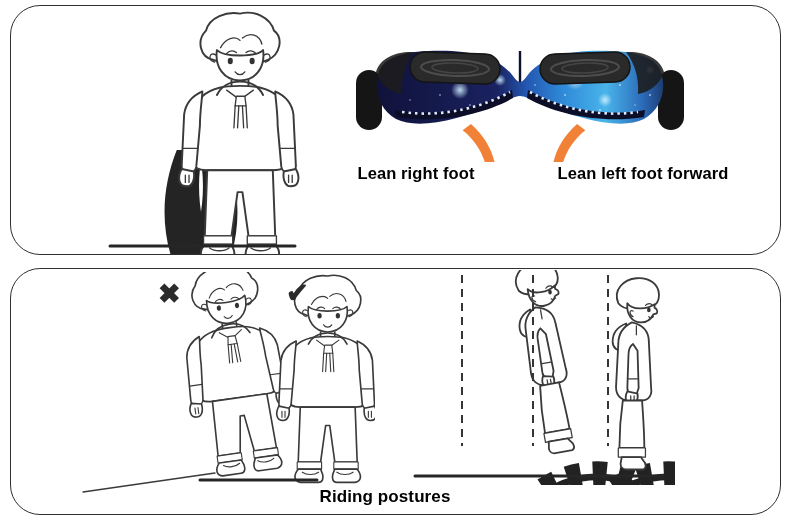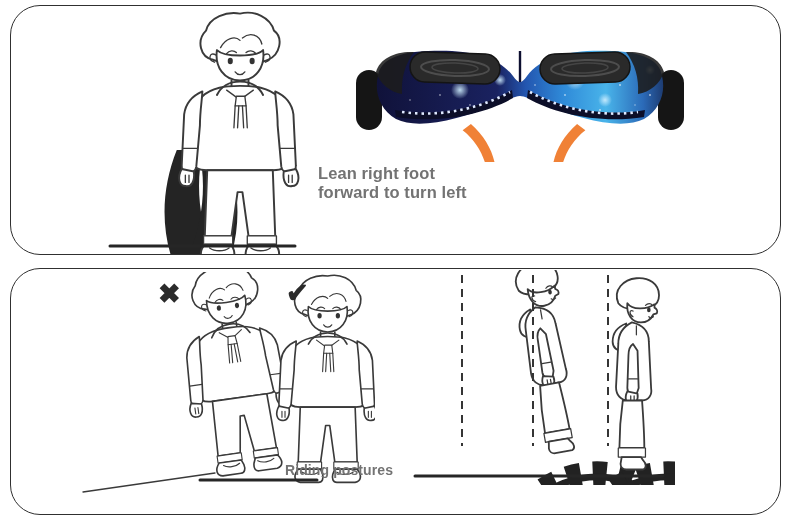--- a/index.html
+++ b/index.html
@@ -2,22 +2,22 @@
 <html><head>
 <meta charset="utf-8">
 <style>
   html,body{margin:0;padding:0;background:#fff;}
   .canvas{position:relative;width:793px;height:526px;background:#fff;overflow:hidden;
           font-family:"Liberation Sans",sans-serif;}
   .panel{position:absolute;border:1.6px solid #303030;border-radius:30px;background:#fff;}
   .panel-top{left:10px;top:5px;width:769px;height:248px;}
   .panel-bottom{left:10px;top:268px;width:769px;height:245px;}
   .abs{position:absolute;}
-  .caption{position:absolute;color:#737373;font-weight:700;font-size:16.5px;line-height:19px;
-           text-align:left;letter-spacing:.1px;}
+  .caption{position:absolute;color:#000000;font-weight:700;font-size:16.5px;line-height:19px;
+           text-align:center;letter-spacing:.1px;}
   .cap-line{display:block;}
   .mark{position:absolute;color:#2b2b2b;font-weight:700;font-size:27px;line-height:27px;}
   
   .ln{fill:none;stroke:#3a3a3a;stroke-width:1.6;stroke-linecap:round;stroke-linejoin:round;}
   .fl{fill:#ffffff;stroke:#3a3a3a;stroke-width:1.6;stroke-linecap:round;stroke-linejoin:round;}
   .thin{stroke-width:1.1;}
   .ground{stroke:#262626;stroke-width:3;stroke-linecap:round;}
   .ground-thin{stroke:#3a3a3a;stroke-width:1.3;stroke-linecap:round;}
   .dash{stroke:#353535;stroke-width:2;stroke-dasharray:8 6;fill:none;}
 </style>
@@ -175,23 +175,23 @@
     <path d="M52,72 C95,78 135,66 160,52" fill="none" stroke="#dfe9ff" stroke-width="2.6" stroke-dasharray="2.5 4"></path>
     <path d="M180,52 C205,66 245,78 288,72" fill="none" stroke="#dfe9ff" stroke-width="2.6" stroke-dasharray="2.5 4"></path>
     <use href="#orange-swoosh" transform="translate(80,84) scale(0.78)"></use>
     <g transform="translate(268,84) scale(-0.78,0.78)">
       <use href="#orange-swoosh"></use>
     </g>
   </svg>
 
   <div class="caption" style="left:318px;top:164px;width:196px">
     <span class="cap-line">Lean right foot</span>
-    <span class="cap-line">forward to turn left</span>
   </div>
   <div class="caption" style="left:543px;top:164px;width:200px">
+    <span class="cap-line">Lean left foot forward</span>
   </div>
 
   <div class="panel panel-bottom"></div>
 
   <svg class="abs" style="left:55px;top:272px" width="320" height="232" viewBox="0 0 320 232">
 
     <line class="ground-thin" x1="28" y1="220" x2="160" y2="201"></line>
     <g transform="rotate(-8 120 188)">
       <use href="#board-front" transform="translate(77.7,189) scale(0.92)"></use>
       <use href="#boy-front" transform="translate(45.5,1) scale(0.92)"></use>
@@ -222,15 +222,15 @@
     </g>
 
     <line class="dash" x1="203" y1="5" x2="203" y2="176"></line>
     <use href="#wheel-side" transform="translate(203,190)"></use>
     <g transform="rotate(6 203 190)">
       <use href="#boy-side" transform="translate(168,6)"></use>
     </g>
     <line class="ground" x1="10" y1="206" x2="258" y2="206"></line>
   </svg>
 
-  <div class="caption" style="left:285px;top:461px;width:200px;font-size:14px">Riding postures</div>
+  <div class="caption" style="left:285px;top:487px;width:200px;font-size:17px">Riding postures</div>
 
 </div>
 
 </body></html>

